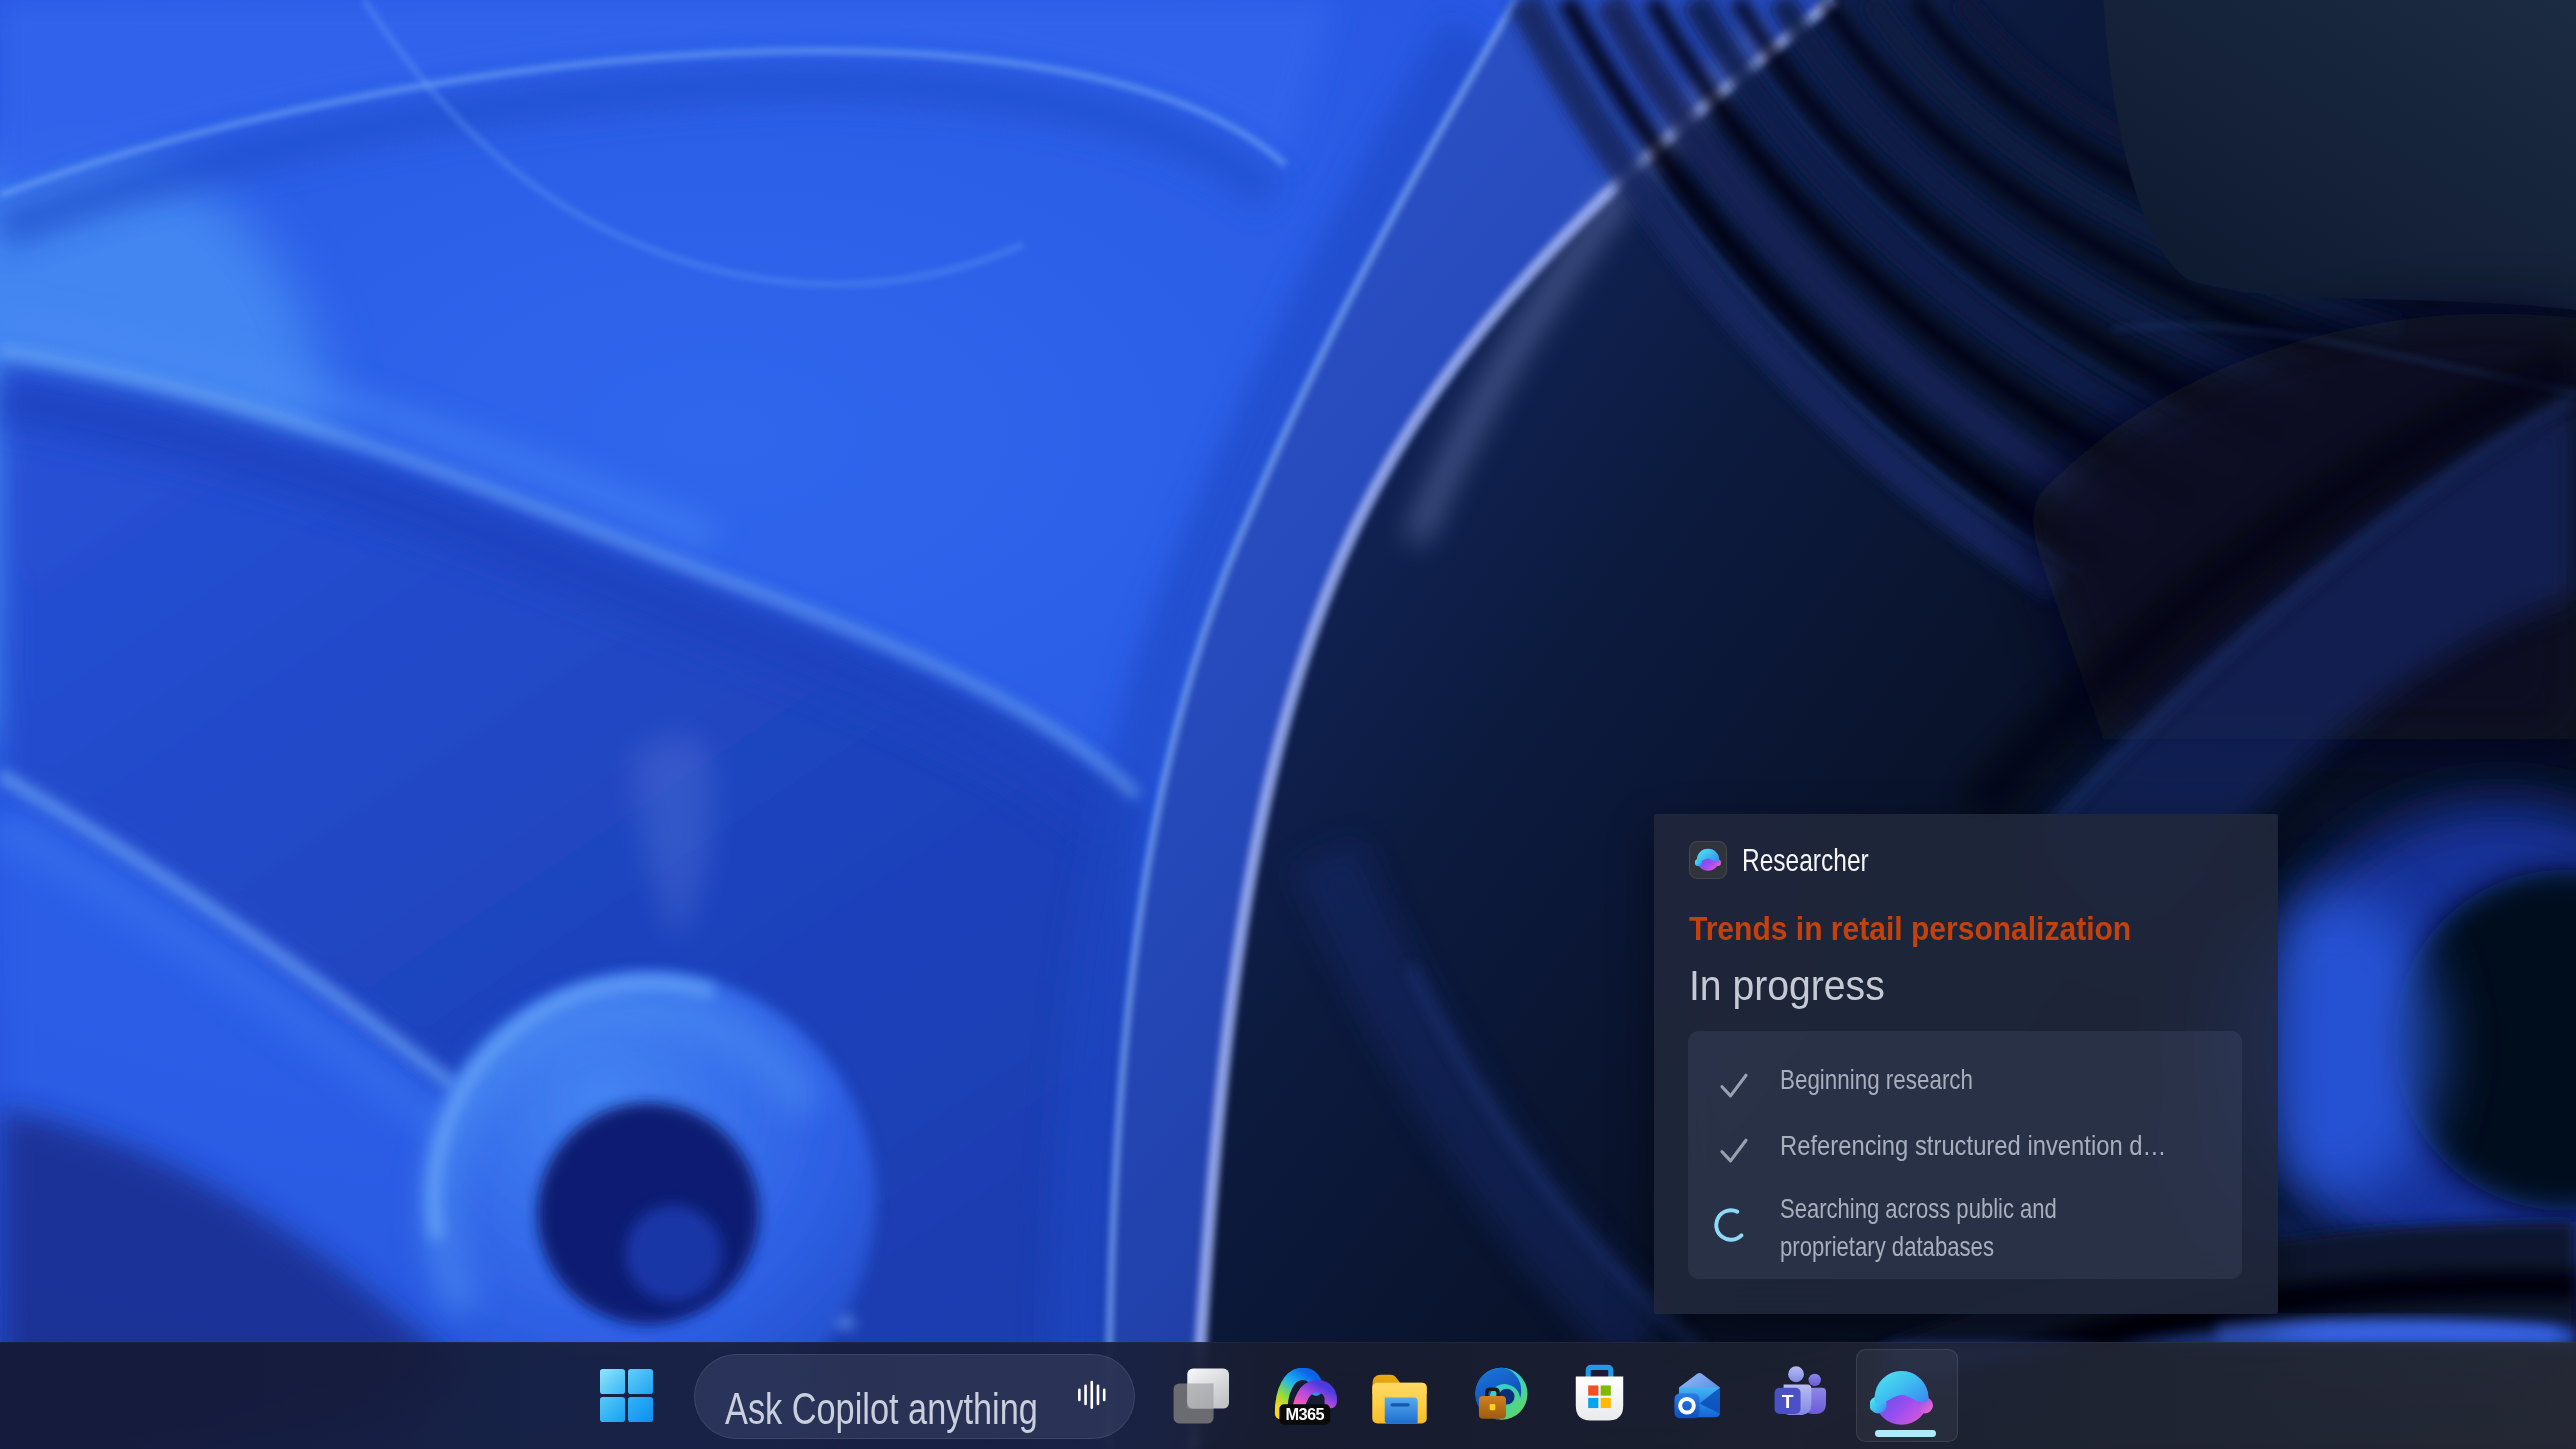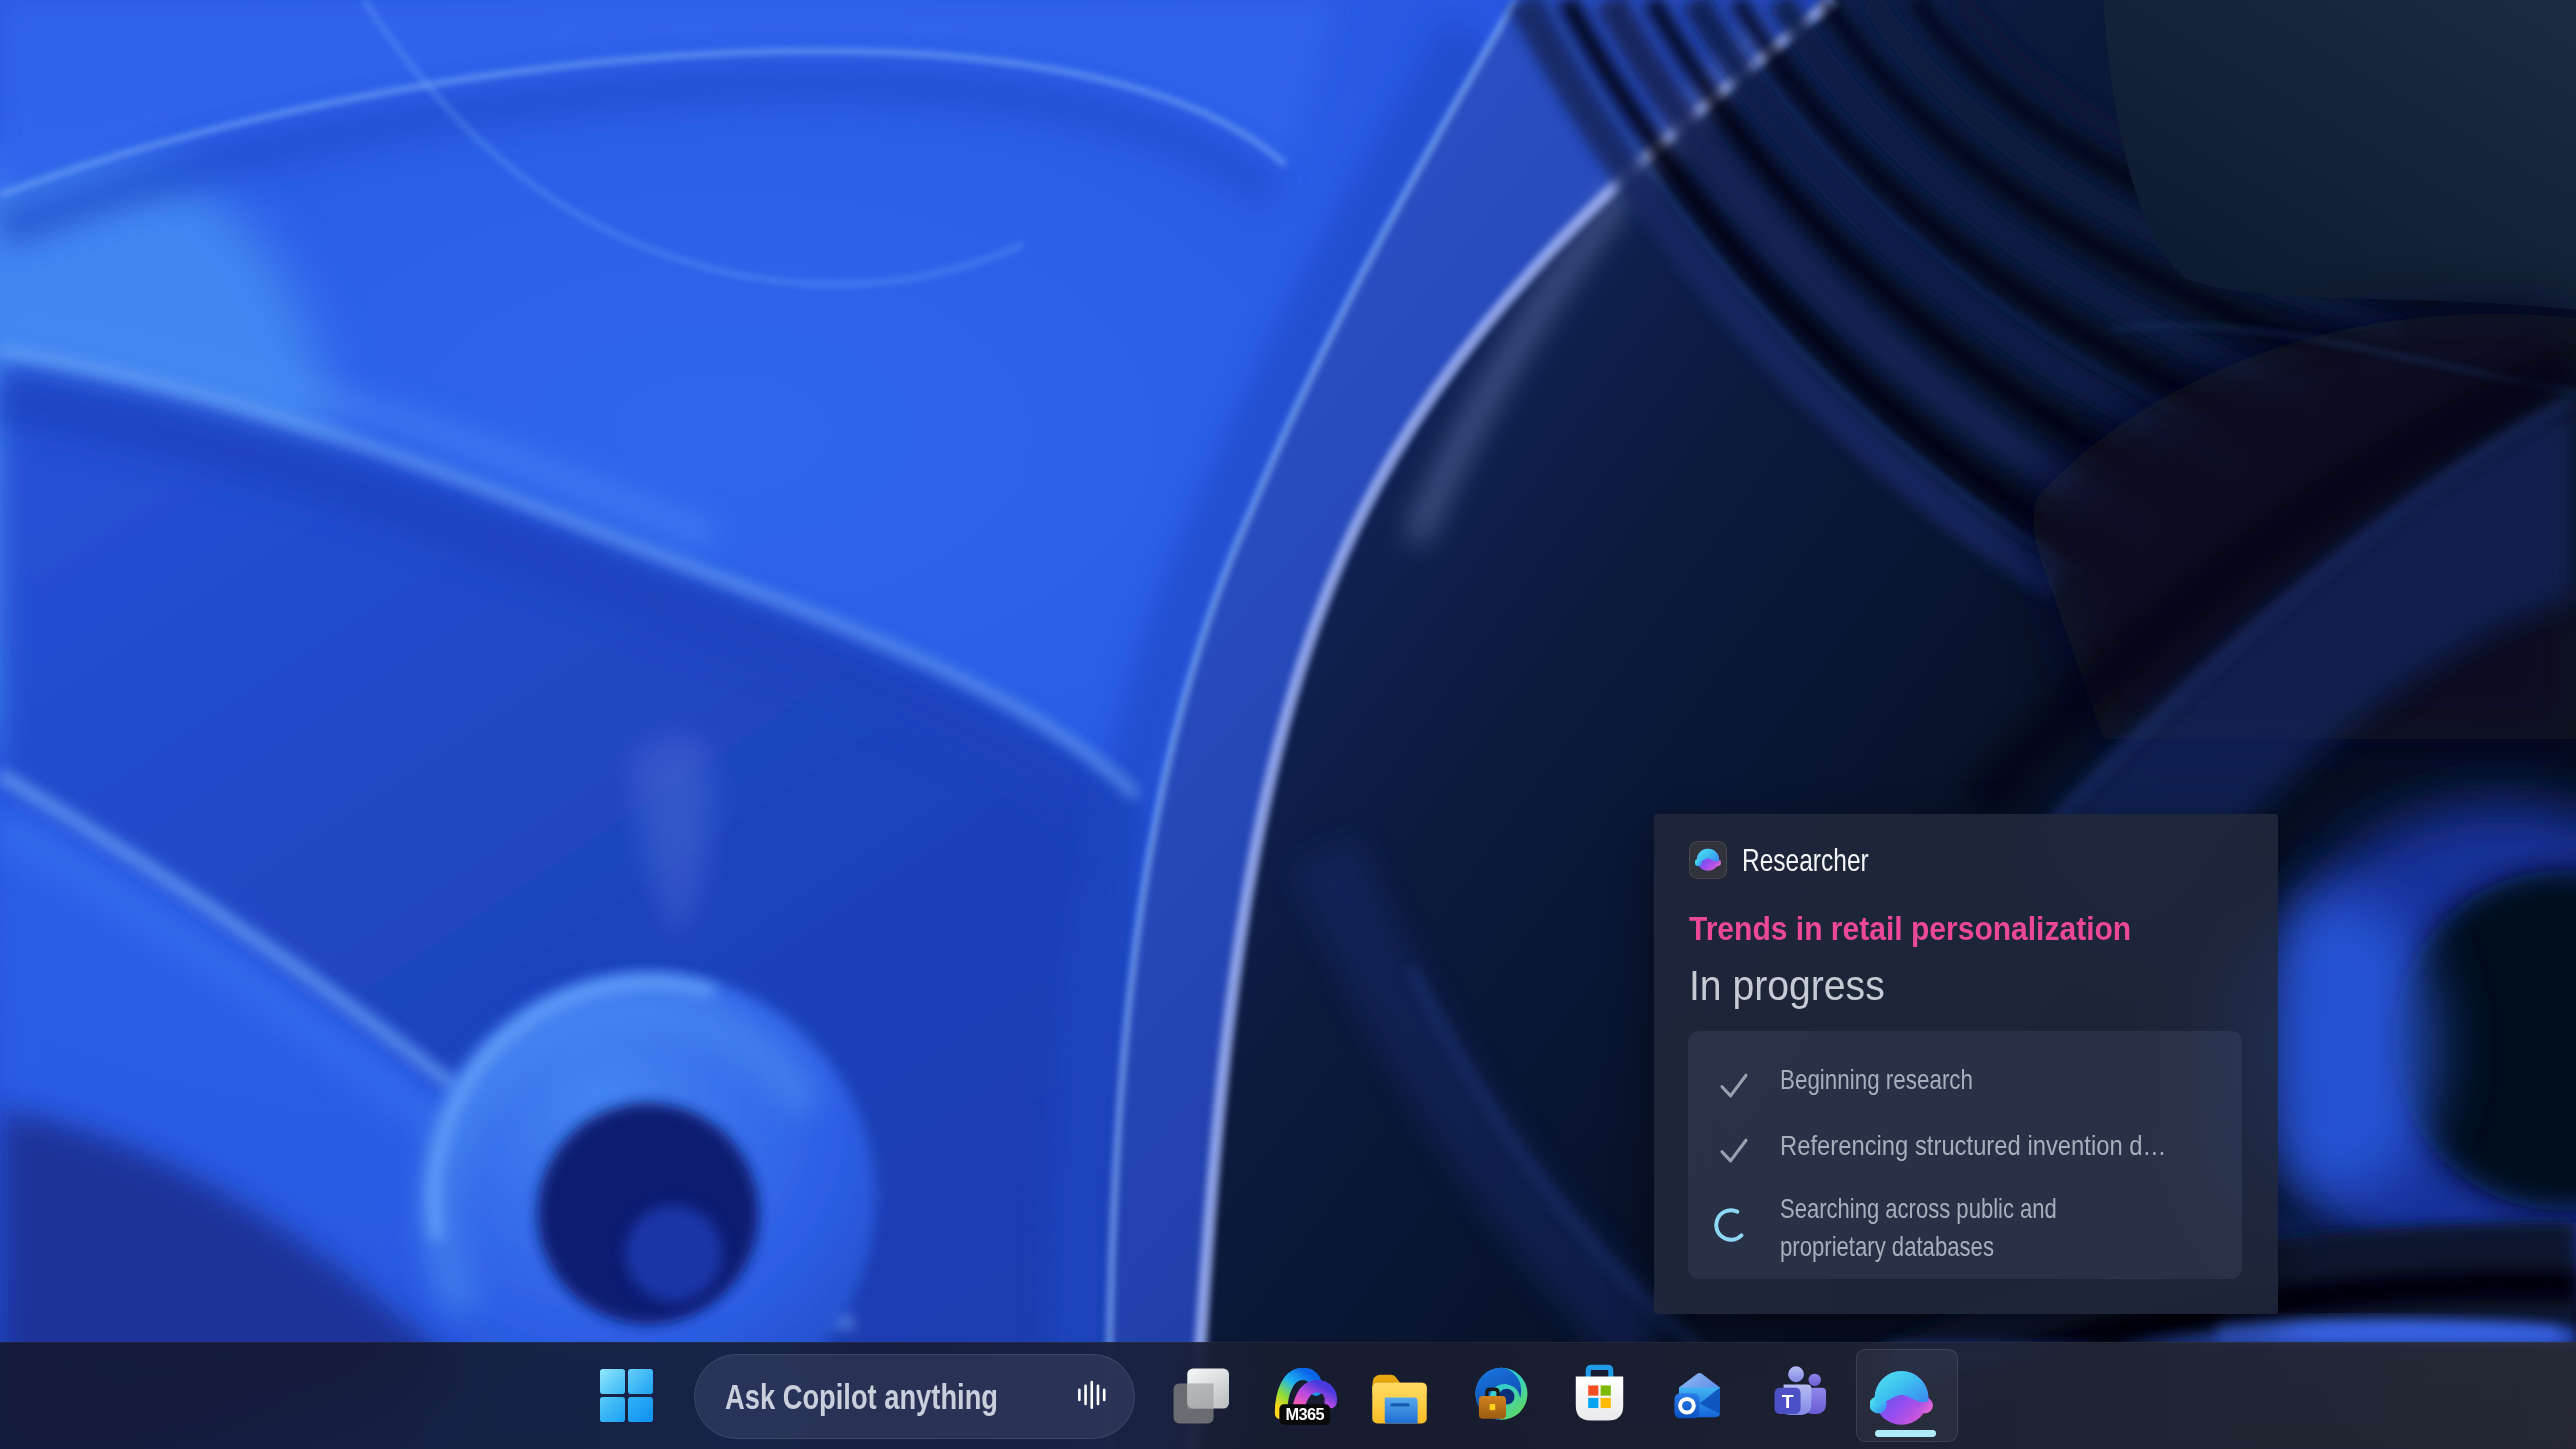--- a/index.html
+++ b/index.html
@@ -6,36 +6,36 @@
     font-family:"Liberation Sans",sans-serif;}
   #wall{position:absolute;left:0;top:0;width:2576px;height:1449px;}
   .sx{display:inline-block;transform-origin:0 50%;white-space:nowrap;}
   #card{position:absolute;left:1654px;top:814px;width:624px;height:500px;border-radius:3px;
     background:rgba(33,40,59,0.88);backdrop-filter:blur(34px) saturate(1.1);
     box-shadow:0 17px 45px rgba(0,0,0,0.45);}
   #rhead{position:absolute;left:35px;top:27px;height:38px;display:flex;align-items:center;}
   #ricon{width:38px;height:38px;border-radius:8.5px;background:#303339;border:1.1px solid rgba(255,255,255,0.10);
     box-sizing:border-box;display:flex;align-items:center;justify-content:center;}
   #rname{margin-left:15px;font-size:32px;color:#f4f5f7;}
-  #rtitle{position:absolute;left:35px;top:96px;font-size:33px;font-weight:bold;color:#ec4899;}
+  #rtitle{position:absolute;left:35px;top:96px;font-size:33px;font-weight:bold;color:#c2410c;}
   #rprog{position:absolute;left:35px;top:147px;font-size:43px;color:#c6cad4;}
   #rpanel{position:absolute;left:34px;top:217px;width:554px;height:248px;border-radius:10.8px;
     background:rgba(130,145,185,0.12);}
   .ticon{position:absolute;left:30px;width:32px;height:32px;}
   .ttext{position:absolute;left:92px;font-size:28px;color:#a9aebc;line-height:38px;}
   #bar{position:absolute;left:0;top:1342px;width:2576px;height:107px;
     background:linear-gradient(90deg, rgba(19,23,45,0.88), rgba(26,30,48,0.86) 55%, rgba(41,44,53,0.84));backdrop-filter:blur(40px) saturate(1.15);
     border-top:0.6px solid rgba(255,255,255,0.04);}
   #start{position:absolute;left:600px;top:1369px;width:53px;height:53px;display:grid;
     grid-template-columns:1fr 1fr;grid-template-rows:1fr 1fr;gap:3.4px;}
   #start div{border-radius:2.8px;}
   #pill{position:absolute;left:694px;top:1354px;width:441px;height:85px;border-radius:43px;
     background:rgba(170,185,225,0.12);border:1.1px solid rgba(255,255,255,0.09);box-sizing:border-box;}
-  #pilltext{position:absolute;left:30px;top:0;height:83px;display:flex;align-items:center;
-    font-size:35px;color:#c9cfdc;font-weight:bold;}
+  #pilltext{position:absolute;left:30px;top:12px;height:83px;display:flex;align-items:center;
+    font-size:44px;color:#c9cfdc;}
   .ic{position:absolute;}
   #cpbtn{position:absolute;left:1856px;top:1349px;width:102px;height:93px;border-radius:9.7px;
     background:rgba(255,255,255,0.05);border:1.1px solid rgba(255,255,255,0.10);box-sizing:border-box;}
   #cpline{position:absolute;left:1875px;top:1430px;width:61px;height:6.8px;border-radius:3.4px;background:#aeeafa;}
 </style>
 </head>
 <body>
 <svg id="wall" viewBox="0 0 4531 2549" preserveAspectRatio="none">
 <defs>
 <radialGradient id="brightbase" cx="0.28" cy="0.30" r="1.05">

